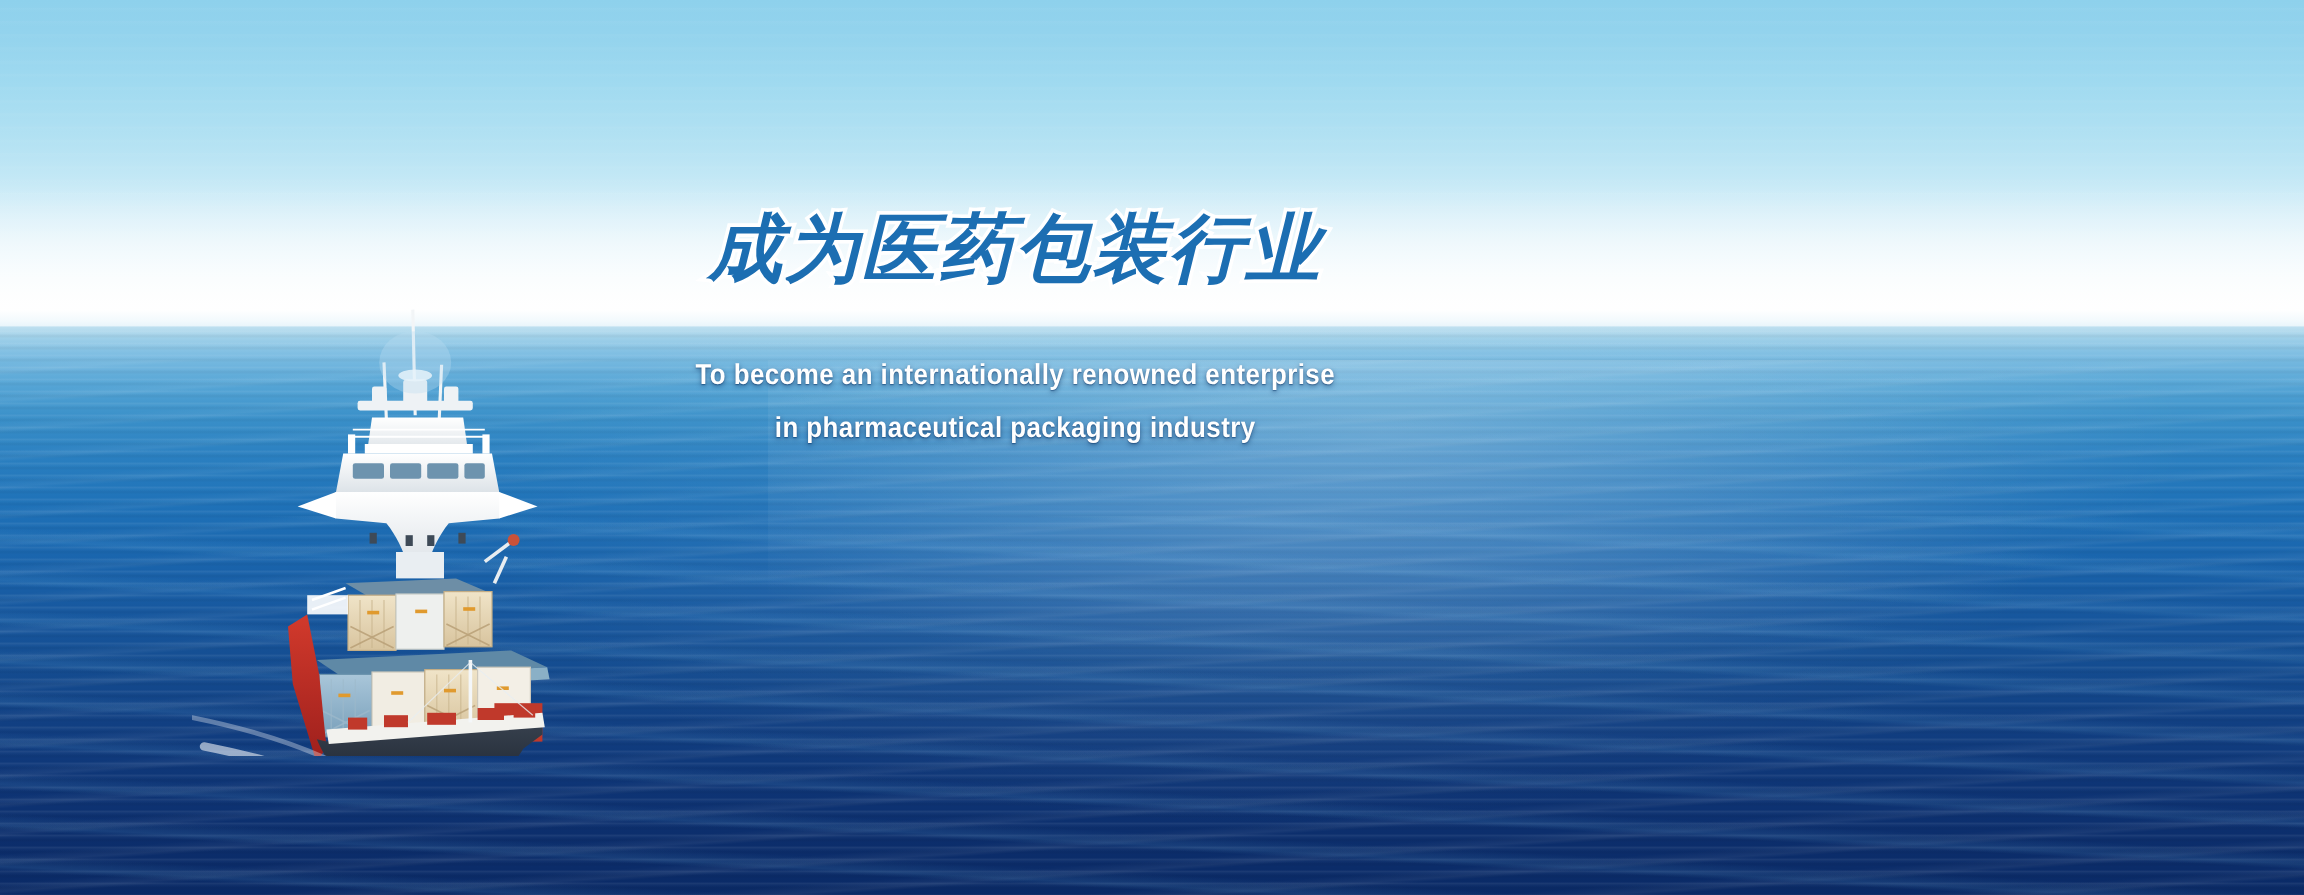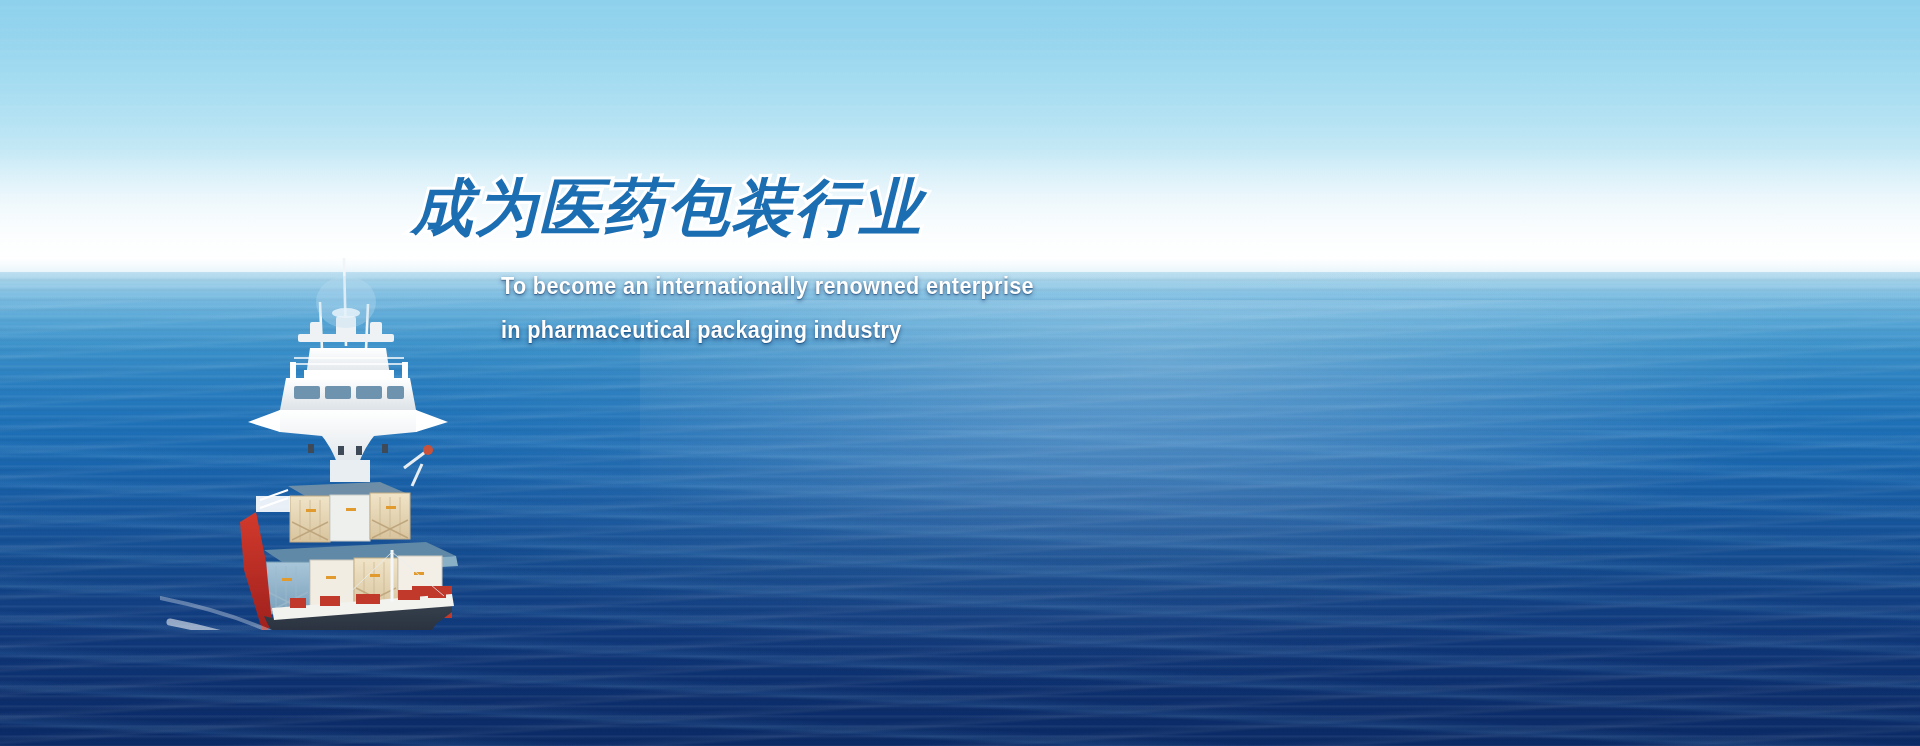--- a/index.html
+++ b/index.html
@@ -107,39 +107,39 @@
     position:absolute; left:0; top:272px; width:1920px; height:474px;
     background:radial-gradient(ellipse 1100px 420px at 55% 35%, rgba(255,255,255,.10) 0%, rgba(0,0,0,0) 60%);
   }
 
   
   .ship { position:absolute; left:160px; top:250px; width:340px; height:380px; }
   .ship svg { display:block; }
 
   
   .copy {
-    position:absolute; left:411px; top:166px; width:900px;
+    position:absolute; left:396px; top:166px; width:900px;text-align:center;
   }
   .headline {
     font-size:62px;
     font-weight:bold;
     font-style:italic;
     letter-spacing:2px;
     line-height:84px;
     color:#1c6eb2;
     -webkit-text-stroke:6px #ffffff;
     paint-order:stroke fill;
     text-shadow:0 2px 3px rgba(255,255,255,.55);
     white-space:nowrap;
   }
   .headline .hl-line { display:block; }
   .hl-2 { padding-left:8px; }
 
   .sub {
-    margin-top:14px;
+    margin-top:41px;
   }
   .sub-line {
     display:block;
     font-family:"Liberation Sans", sans-serif;
     font-size:24px;
     font-weight:bold;
     color:#ffffff;
     letter-spacing:.4px;
     line-height:44px;
     transform:scaleX(.90);

